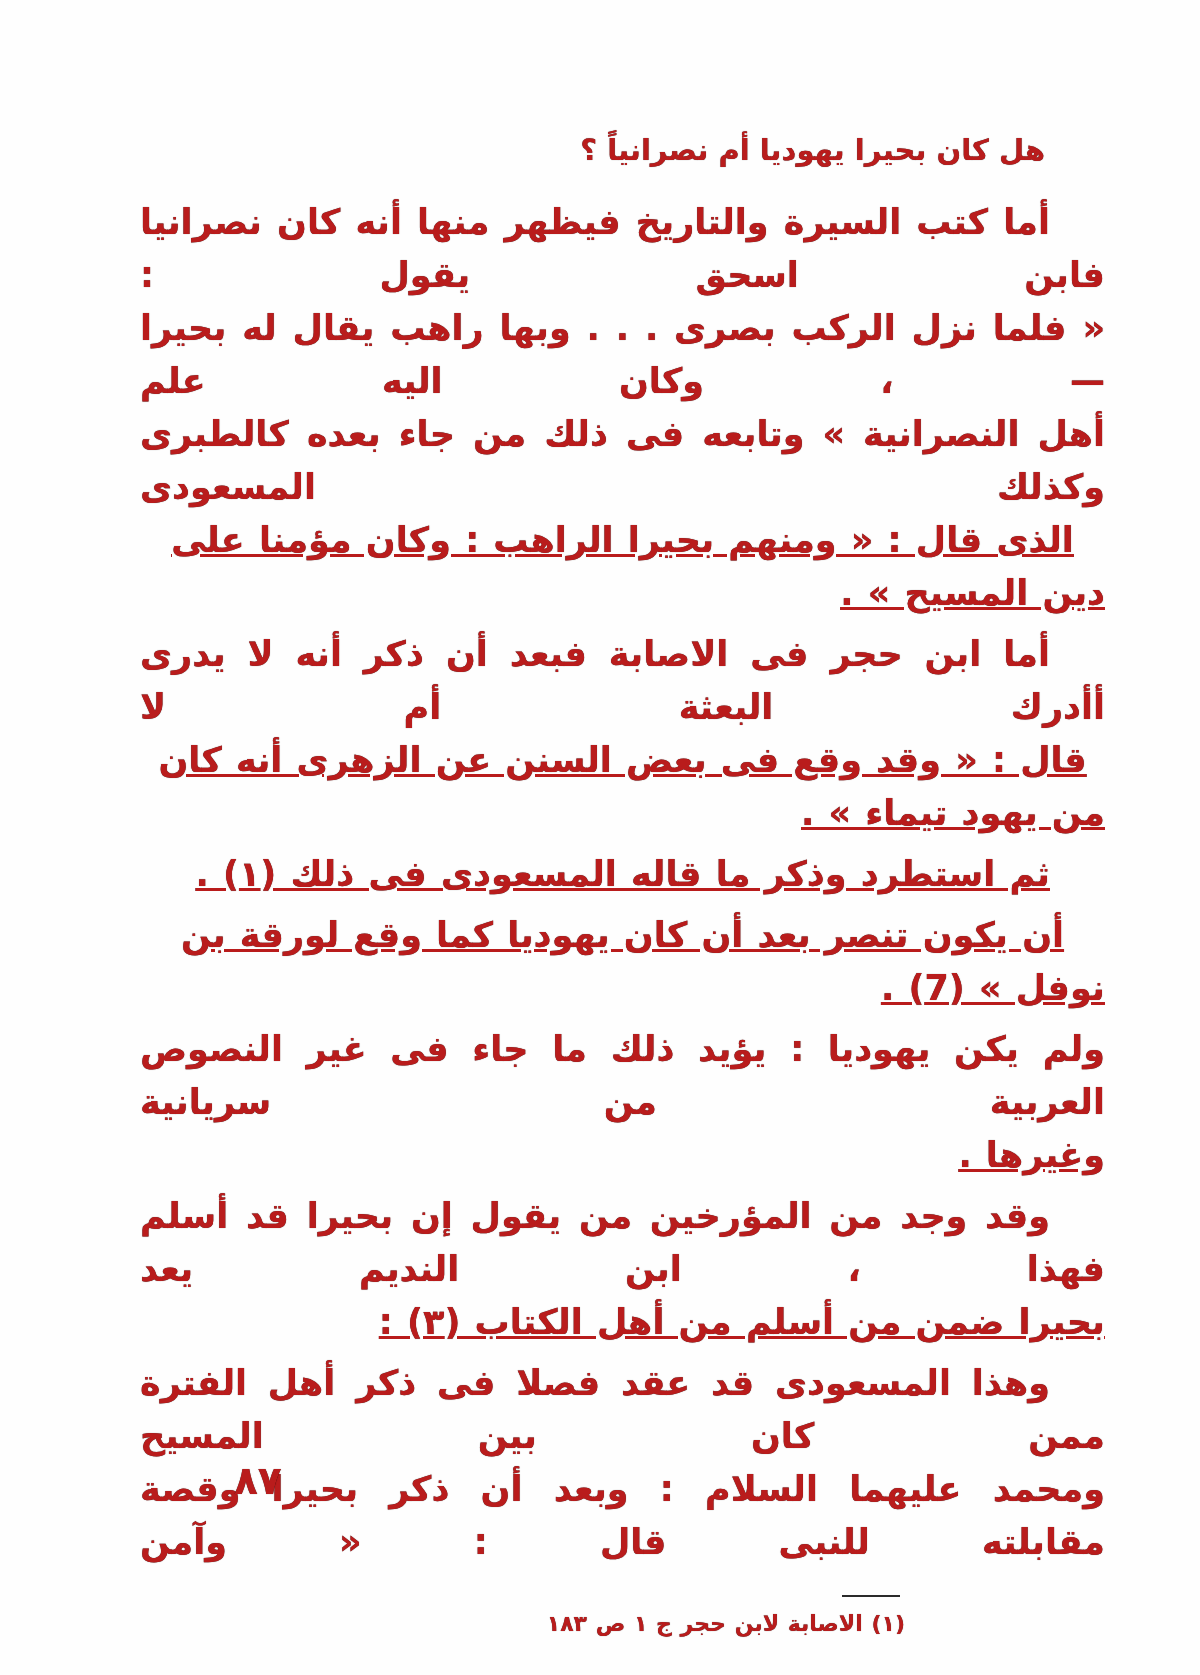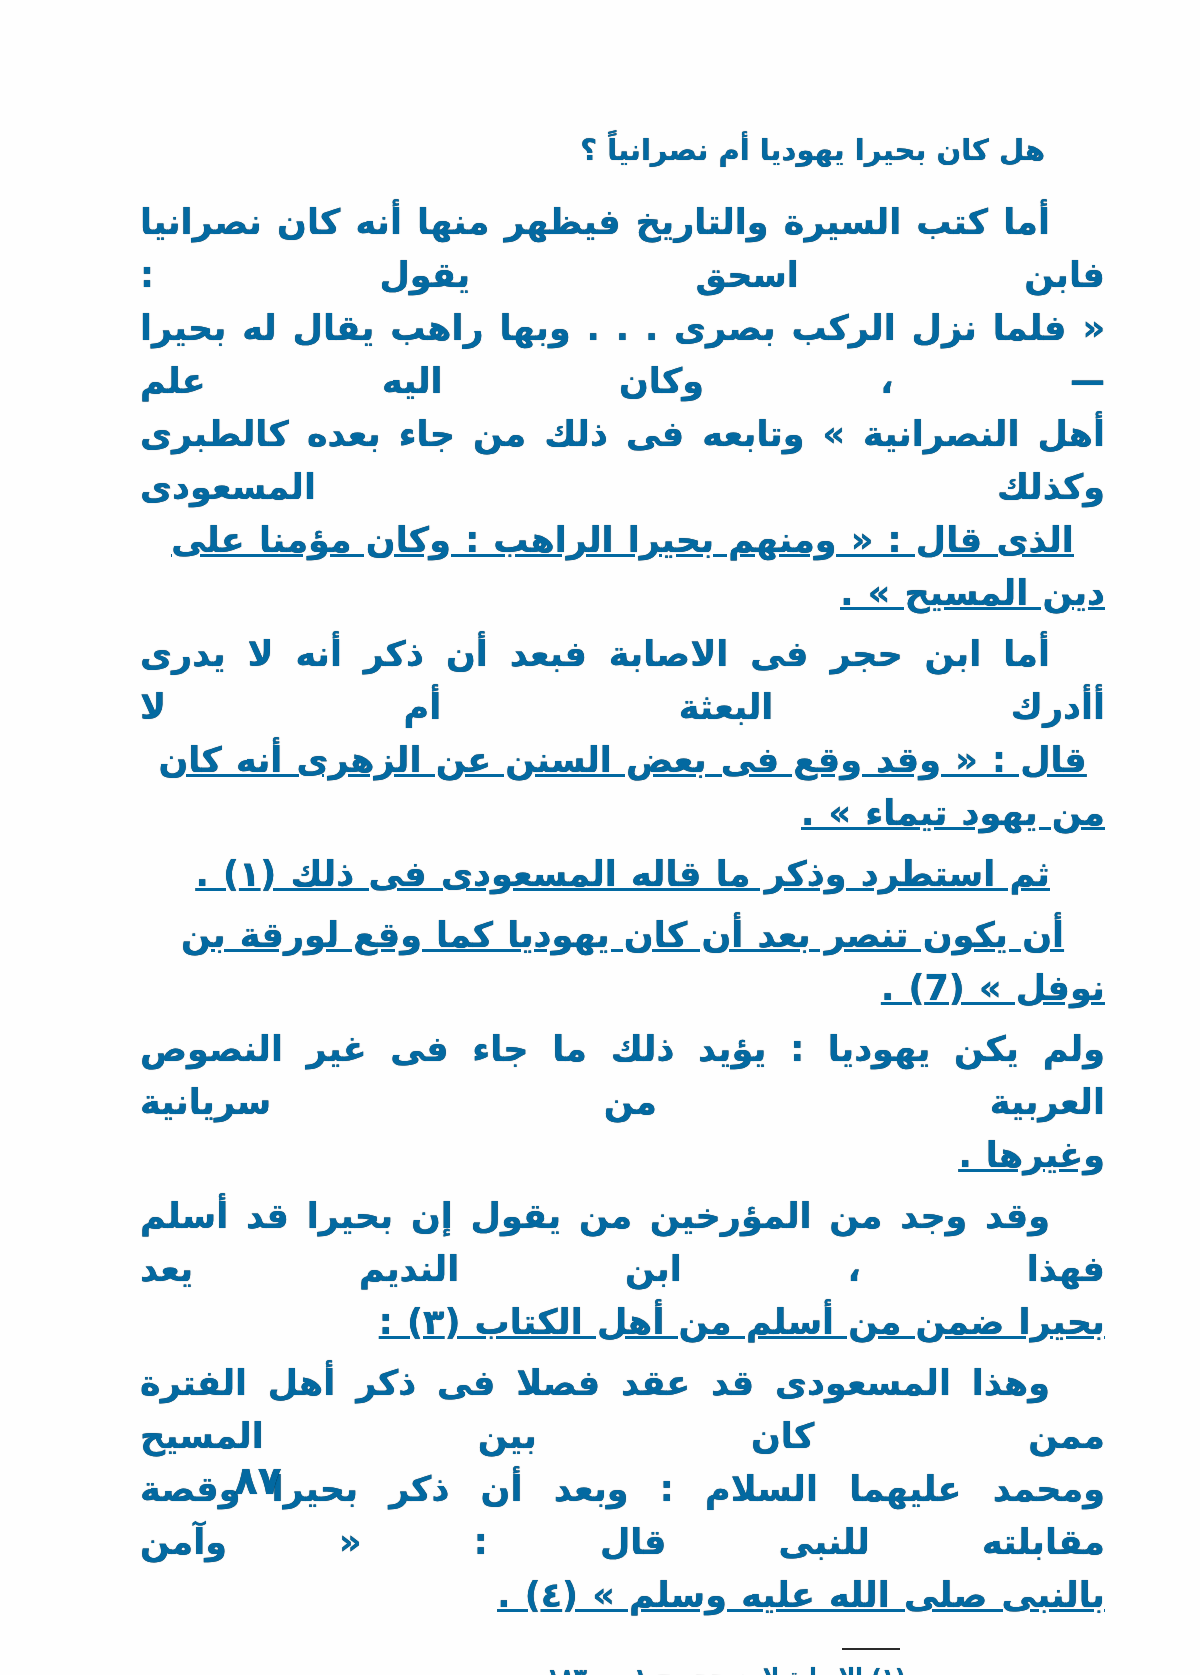--- a/index.html
+++ b/index.html
@@ -6,21 +6,21 @@
     margin: 0;
     padding: 0;
     background: #ffffff;
   }
   .page {
     position: relative;
     width: 1200px;
     height: 1675px;
     margin: 0 auto;
     background: #fefefe;
-    color: #0369a1;
+    color: #b91c1c;
     direction: rtl;
     box-sizing: border-box;
     padding: 128px 95px 0 140px;
     font-family: "DejaVu Sans", sans-serif;
     overflow: hidden;
   }
   .scan-text {
     font-weight: bold;
     text-shadow: 0 0 0.7px rgba(0,0,0,0.85);
   }
@@ -110,21 +110,20 @@
     </div>
 
     <div class="para">
       <div class="line first scan-text">وقد وجد من المؤرخين من يقول إن بحيرا قد أسلم فهذا ، ابن النديم يعد</div>
       <div class="line short scan-text">بحيرا ضمن من أسلم من أهل الكتاب (٣) :</div>
     </div>
 
     <div class="para">
       <div class="line first scan-text">وهذا المسعودى قد عقد فصلا فى ذكر أهل الفترة ممن كان بين المسيح</div>
       <div class="line scan-text">ومحمد عليهما السلام : وبعد أن ذكر بحيرا وقصة مقابلته للنبى قال : « وآمن</div>
-      <div class="line short scan-text">بالنبى صلى الله عليه وسلم » (٤) .</div>
     </div>
 
   </div>
 
   <div class="fn-divider"></div>
 
   <div class="footnotes">
     <div class="fn-line scan-text">(١) الاصابة لابن حجر ج ١ ص ١٨٣</div>
 
   </div>

